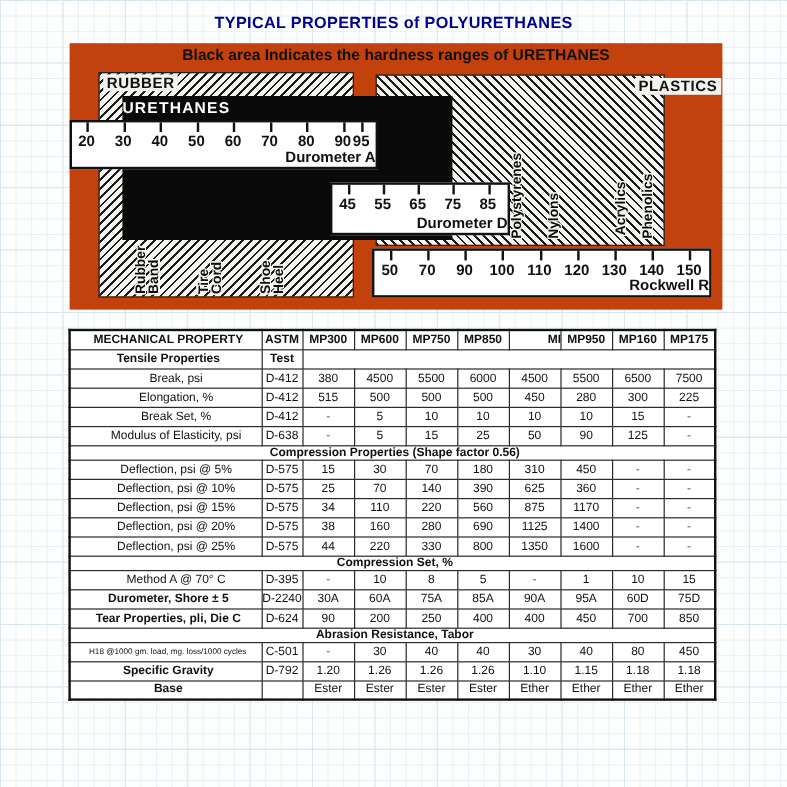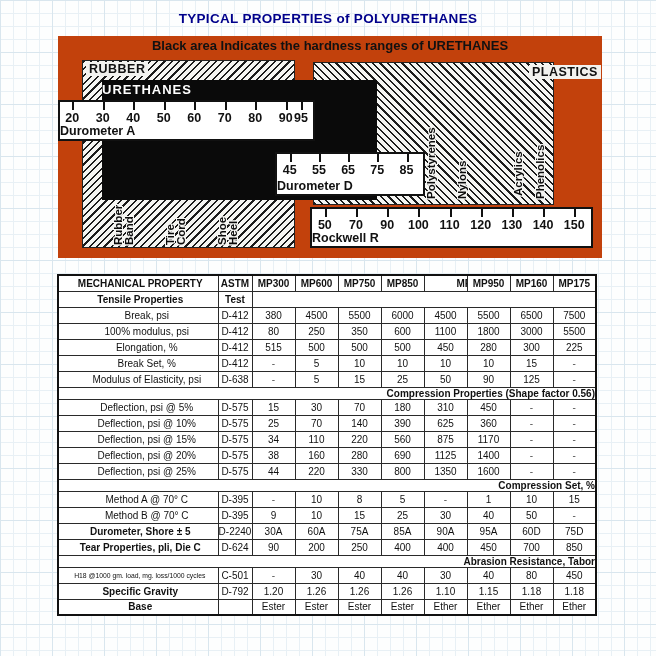--- a/index.html
+++ b/index.html
@@ -37,37 +37,37 @@
     background:#f2f2ef; padding:0 3px; letter-spacing:.5px; }
   .lbl-rubber{ left:28px; top:26px; }
   .lbl-plastics{ left:434px; top:29px;margin-left:37px; }
   .ruler{ position:absolute; background:#fff; border:2px solid #111; }
   .ruler-a{ left:0;   top:64px;  width:257px; height:41px; }
   .ruler-d{ left:217px; top:116px; width:150px; height:44px; }
   .ruler-r{ left:252px; top:171px; width:283px; height:41px; }
   .tickmark{ position:absolute; top:0; width:2px; height:8px; background:#111; }
   .ticknum{ position:absolute; top:9px; transform:translateX(-50%);
     font-weight:bold; font-size:12.5px; color:#111; white-space:nowrap; }
-  .ruler-label{ position:absolute; bottom:1px; left:0; width:100%; text-align:left;
+  .ruler-label{ position:absolute; bottom:1px; left:0; width:100%; text-align:right;
     font-weight:bold; font-size:12.5px; color:#111; }
   .vlabel{ position:absolute; transform:rotate(-90deg); transform-origin:0 0;
     font-weight:bold; font-size:11.5px; line-height:11px; color:#0a0a0a; white-space:nowrap;
     text-shadow:-1px -1px 0 #f5f5f2, 1px -1px 0 #f5f5f2, -1px 1px 0 #f5f5f2,
                  1px 1px 0 #f5f5f2, 0 -1px 0 #f5f5f2, 0 1px 0 #f5f5f2,
                 -1px 0 0 #f5f5f2, 1px 0 0 #f5f5f2; }
   
   table.props{ position:absolute; left:57px; top:274px; width:538px;
     border-collapse:collapse; table-layout:fixed; background:#fff;
     border:2px solid #111; font-size:10px; color:#111; }
   table.props td{ border:1px solid #2a2a2a; height:16px; text-align:center;
     overflow:hidden; white-space:nowrap; }
   td.prop{ text-align:left; padding-left:17px; }
   tr.hdr td{ font-weight:bold; }
   tr.hdr td.prop, td.bold-prop{ padding-left:4px; font-weight:bold;margin-left:24px; }
-  tr.sec td{ font-weight:bold; text-align:right; padding-left:4px; height:12px; }
+  tr.sec td{ font-weight:bold; text-align:center; padding-left:4px; height:12px; }
   td.small-prop{ font-size:6.8px; padding-left:3px; text-align:left; font-weight:normal; }
   td.dash{ color:#555; }
 </style>
 </head>
 <body>
 
 <div class="page-title">TYPICAL PROPERTIES of POLYURETHANES</div>
 
 <div class="panel">
   <div class="subtitle">Black area Indicates the hardness ranges of URETHANES</div>
@@ -172,32 +172,20 @@
         <td>380</td>
         <td>4500</td>
         <td>5500</td>
         <td>6000</td>
         <td>4500</td>
         <td>5500</td>
         <td>6500</td>
         <td>7500</td>
       </tr>
       <tr class="t-data">
-        <td class="prop">100% modulus, psi</td>
-        <td>D-412</td>
-        <td>80</td>
-        <td>250</td>
-        <td>350</td>
-        <td>600</td>
-        <td>1100</td>
-        <td>1800</td>
-        <td>3000</td>
-        <td>5500</td>
-      </tr>
-      <tr class="t-data">
         <td class="prop">Elongation, %</td>
         <td>D-412</td>
         <td>515</td>
         <td>500</td>
         <td>500</td>
         <td>500</td>
         <td>450</td>
         <td>280</td>
         <td>300</td>
         <td>225</td>
@@ -298,32 +286,20 @@
         <td class="dash">-</td>
         <td>10</td>
         <td>8</td>
         <td>5</td>
         <td class="dash">-</td>
         <td>1</td>
         <td>10</td>
         <td>15</td>
       </tr>
       <tr class="t-data">
-        <td class="prop">Method B @ 70° C</td>
-        <td>D-395</td>
-        <td>9</td>
-        <td>10</td>
-        <td>15</td>
-        <td>25</td>
-        <td>30</td>
-        <td>40</td>
-        <td>50</td>
-        <td class="dash">-</td>
-      </tr>
-      <tr class="t-data">
         <td class="prop bold-prop">Durometer, Shore ± 5</td>
         <td>D-2240</td>
         <td>30A</td>
         <td>60A</td>
         <td>75A</td>
         <td>85A</td>
         <td>90A</td>
         <td>95A</td>
         <td>60D</td>
         <td>75D</td>

